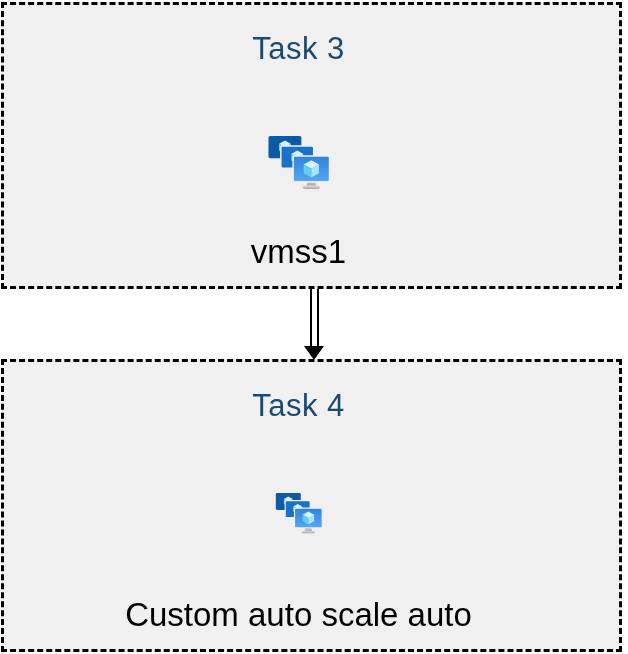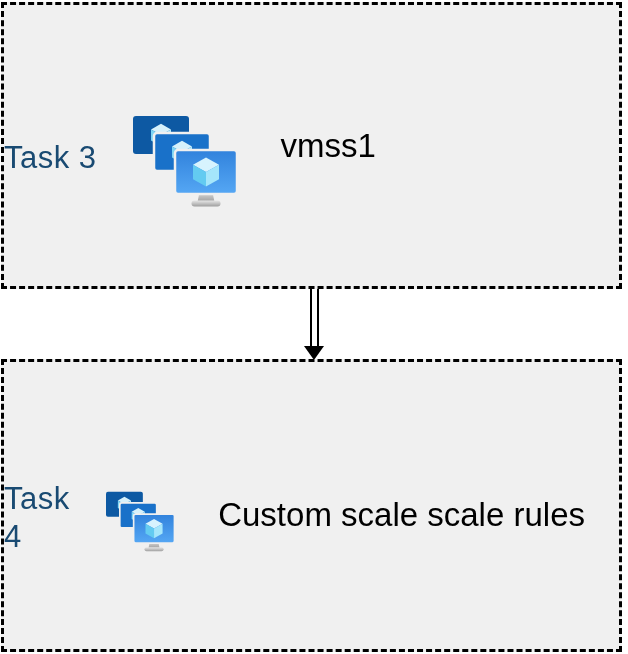--- a/index.html
+++ b/index.html
@@ -16,21 +16,21 @@
     overflow: hidden;
   }
   .task-box {
     position: absolute;
     left: 1px;
     width: 621px;
     box-sizing: border-box;
     background: #F0F0F0;
     border: 3px dashed #000000;
     display: flex;
-    flex-direction: row;
+    flex-direction: column;
     align-items: center;
     padding-right: 26px; 
     gap: 36px;
   }
   .task-box.top    { top: 2px;   height: 287px; }
   .task-box.bottom { top: 359px; height: 293px; }
 
   .task-title {
     margin: 25px 0 0 0;
     font-size: 31px;
@@ -39,21 +39,21 @@
     color: #194A72;
     letter-spacing: 0.5px;
   }
   .vmss-icon {
     width: 104px;
     height: 92px;
     margin-top: 32px;
     display: block;
   }
   .vm-label {
-    margin: 8px;
+    margin: 16px;
     font-size: 33px;
     line-height: 37px;
     color: #000000;
     white-space: nowrap;
   }
   .vm-label.first { margin-top: 7px; }
   .vm-label.rules { margin-top: 26px; }
 
   .connector {
     position: absolute;
@@ -132,16 +132,16 @@
   <div class="connector">
     <div class="shaft"></div>
     <div class="head"></div>
   </div>
 
   <section class="task-box bottom">
     <h2 class="task-title">Task 4</h2>
     <svg class="vmss-icon" viewBox="0 0 104 92" aria-hidden="true">
       <use href="#vmss-art"></use>
     </svg>
-    <p class="vm-label rules">Custom scale scale rules</p>
+    <p class="vm-label rules">Custom auto scale auto</p>
   </section>
 
 </div>
 
 </body></html>

